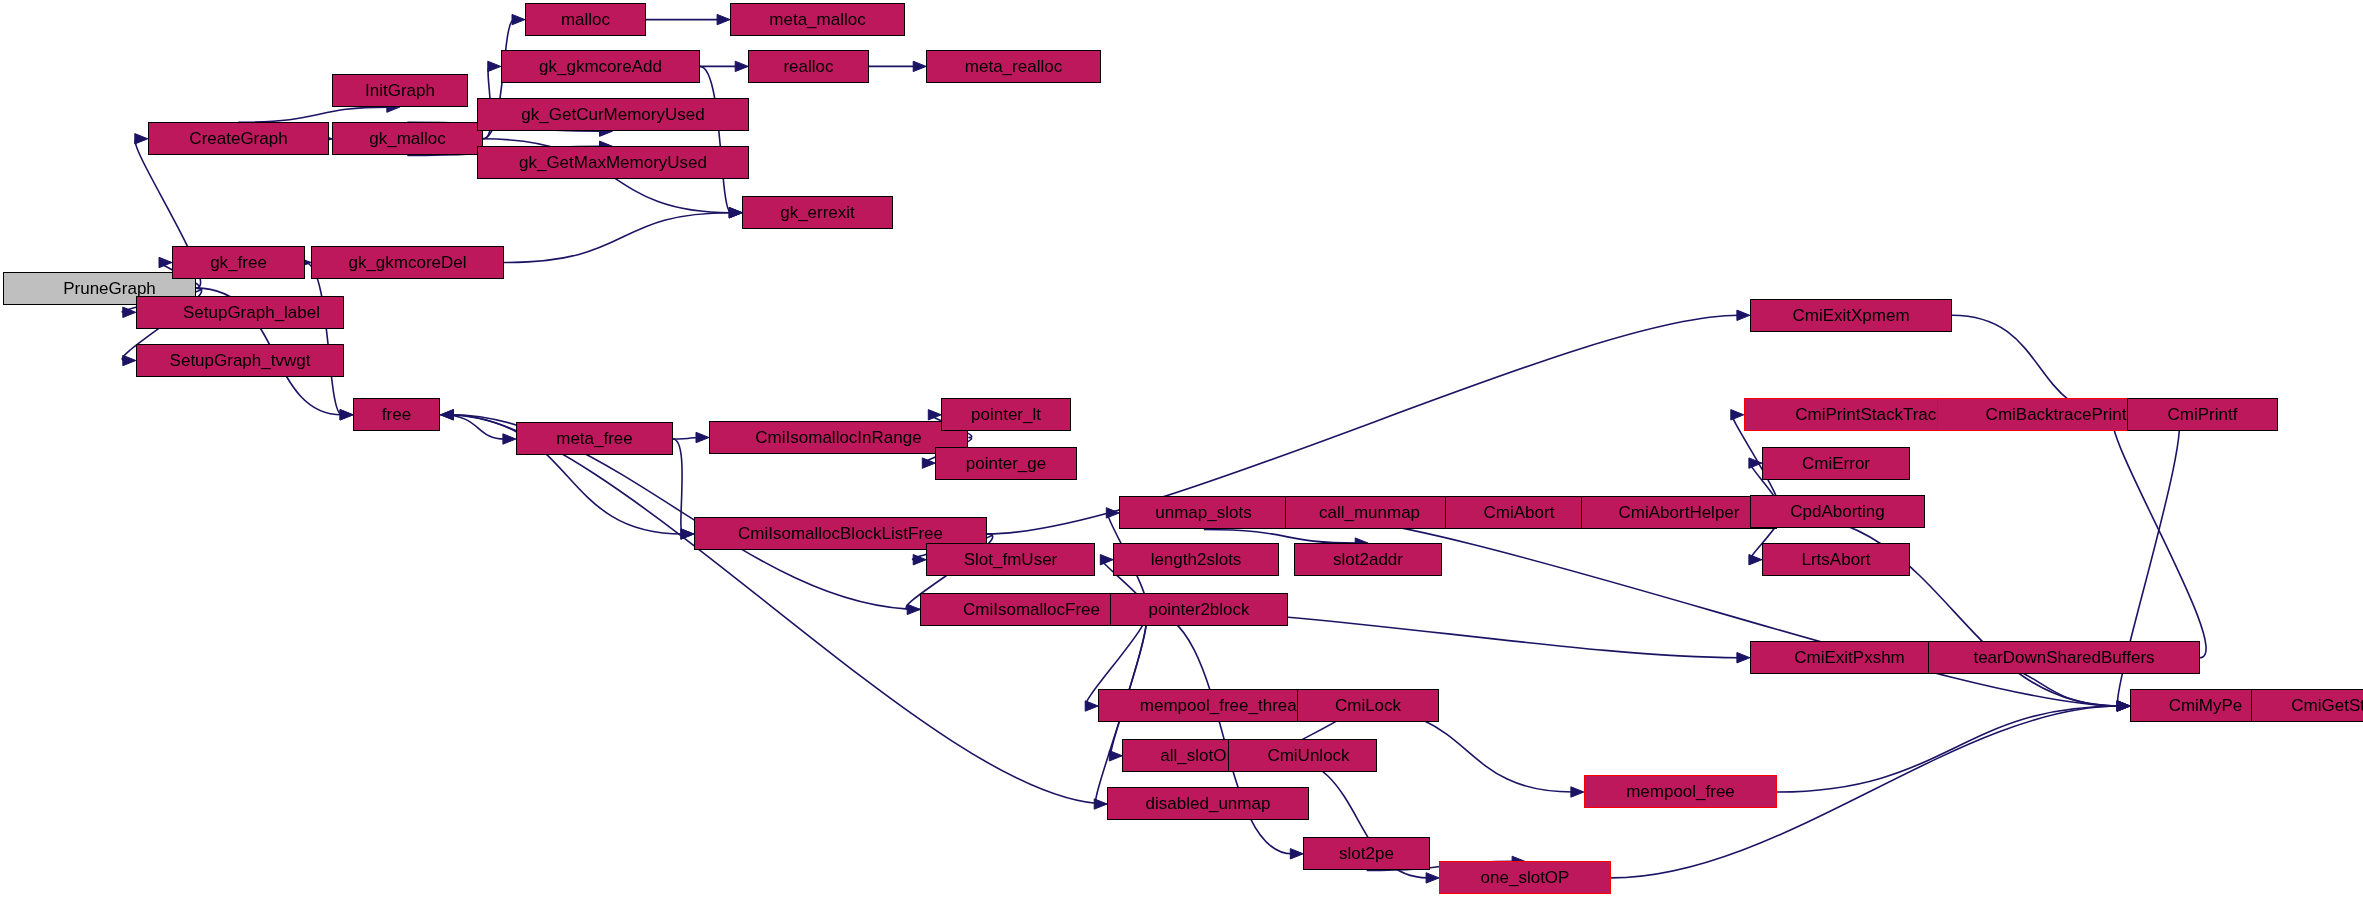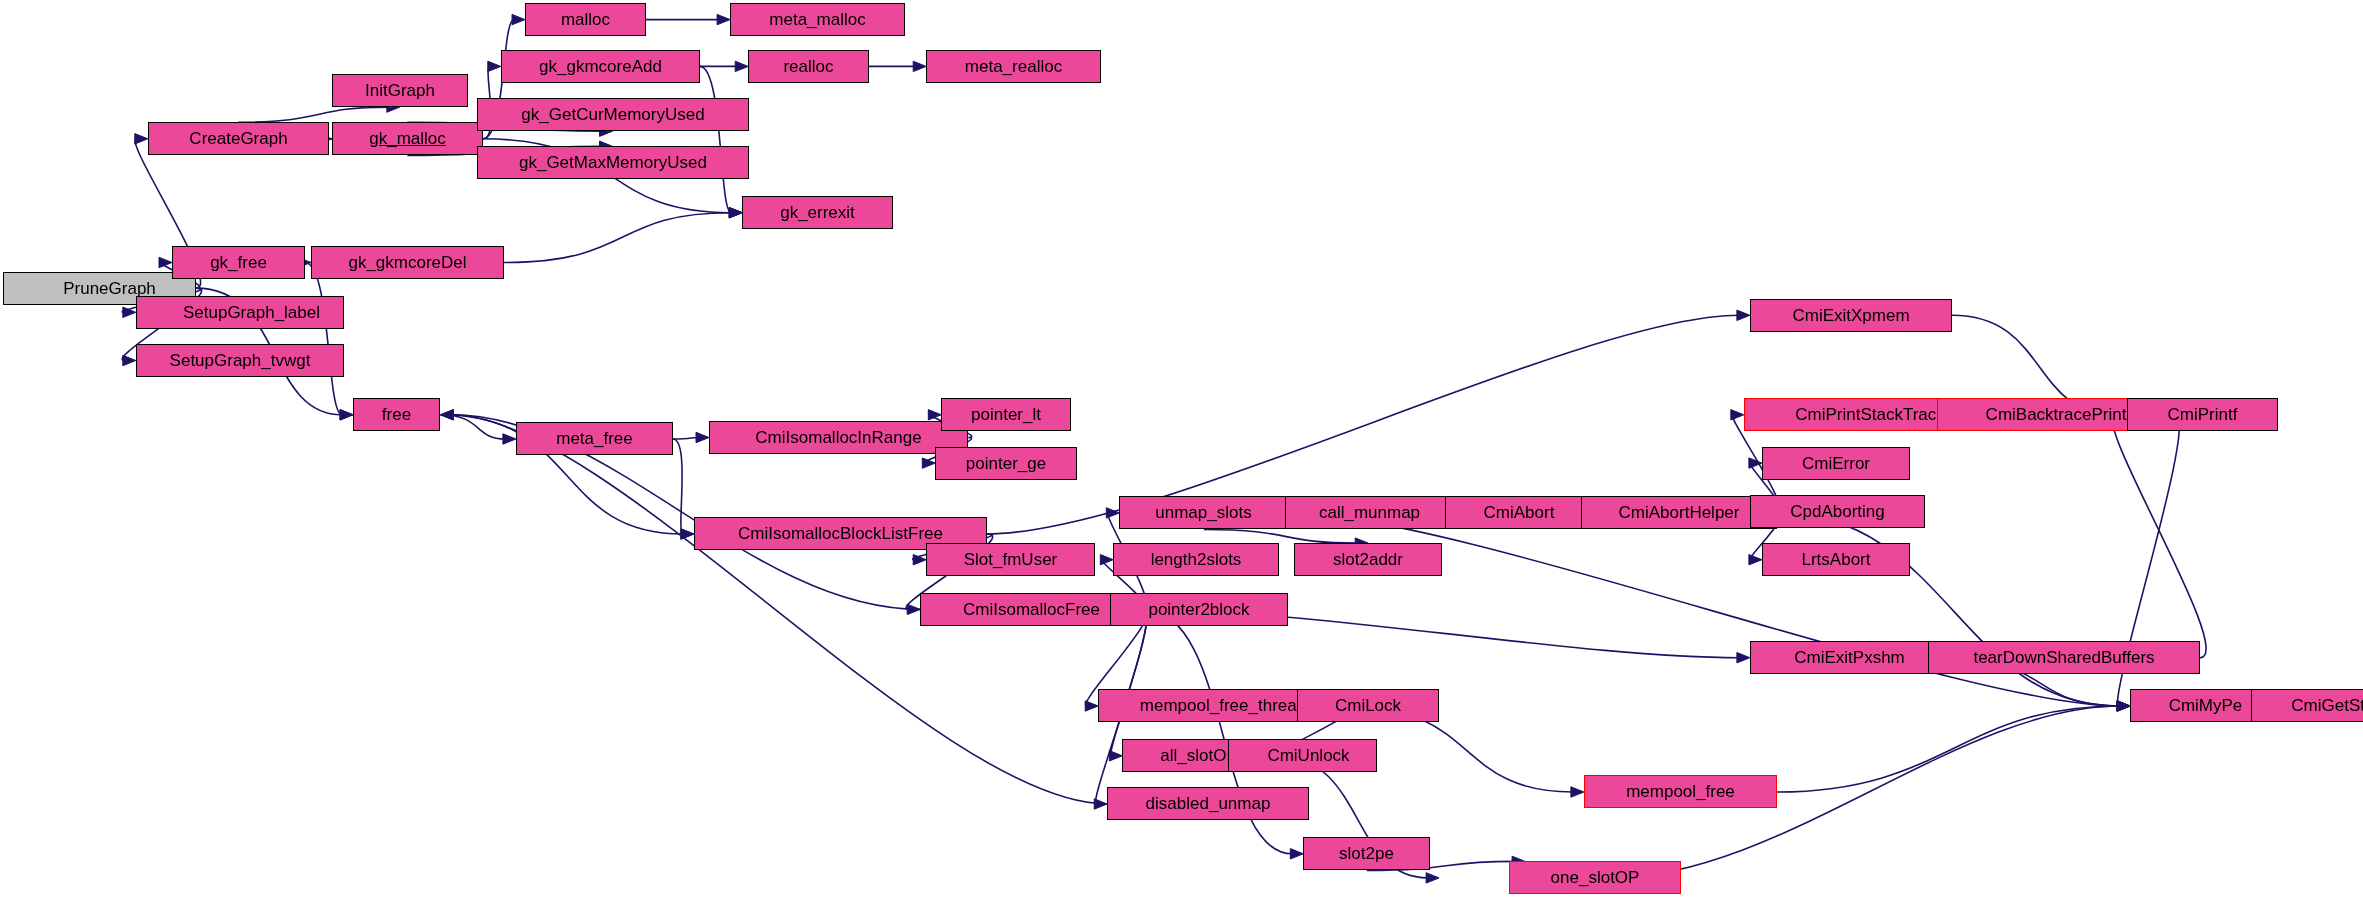--- a/index.html
+++ b/index.html
@@ -1,18 +1,18 @@
 <!DOCTYPE html>
 <html><head>
 <meta charset="utf-8">
 <style>
   html,body{margin:0;padding:0;background:#ffffff;}
   body{font-family:"Liberation Sans", sans-serif;}
   #canvas{position:relative;width:2363px;height:905px;background:#ffffff;overflow:hidden;}
-  .node{position:absolute;box-sizing:border-box;border:1px solid #000000;background:#ec4899;
+  .node{position:absolute;box-sizing:border-box;border:1px solid #000000;background:#be185d;
         display:flex;align-items:center;justify-content:center;
         font-family:"Liberation Sans", sans-serif;font-size:17px;color:#000000;
         white-space:nowrap;line-height:1;}
   .node.current{background:#bfbfbf;border-color:#000000;padding-left:20px;}
   .node.hl{border-color:#ff0000;}
   svg#edges{position:absolute;left:0;top:0;width:2363px;height:905px;pointer-events:none;}
   svg#edges path{fill:none;stroke:#1b1464;stroke-width:1.6;}
   svg#edges polygon{fill:#1b1464;stroke:#1b1464;stroke-width:1;}
 </style>
 </head>
@@ -149,21 +149,21 @@
         <polygon points="2130.0,706.0 2117.0,700.8 2117.0,711.2"></polygon>
       </g>
   </svg>
   <div id="node-layer">
       <div class="node current" style="left: 3px; top: 272px; width: 193px; height: 33px;">PruneGraph</div>
       <div class="node" style="left: 148px; top: 122px; width: 181px; height: 33px;">CreateGraph</div>
       <div class="node" style="left: 172px; top: 246px; width: 133px; height: 33px;">gk_free</div>
       <div class="node" style="left: 136px; top: 296px; width: 208px; height: 33px; padding-left: 23px;">SetupGraph_label</div>
       <div class="node" style="left: 136px; top: 344px; width: 208px; height: 33px;">SetupGraph_tvwgt</div>
       <div class="node" style="left: 332px; top: 74px; width: 136px; height: 33px;">InitGraph</div>
-      <div class="node" style="left: 332px; top: 122px; width: 151px; height: 33px; text-decoration: underline;">gk_malloc</div>
+      <div class="node" style="left: 332px; top: 122px; width: 151px; height: 33px;">gk_malloc</div>
       <div class="node" style="left: 311px; top: 246px; width: 193px; height: 33px;">gk_gkmcoreDel</div>
       <div class="node" style="left: 525px; top: 3px; width: 121px; height: 33px;">malloc</div>
       <div class="node" style="left: 501px; top: 50px; width: 199px; height: 33px;">gk_gkmcoreAdd</div>
       <div class="node" style="left: 477px; top: 98px; width: 272px; height: 33px;">gk_GetCurMemoryUsed</div>
       <div class="node" style="left: 477px; top: 146px; width: 272px; height: 33px;">gk_GetMaxMemoryUsed</div>
       <div class="node" style="left: 742px; top: 196px; width: 151px; height: 33px;">gk_errexit</div>
       <div class="node" style="left: 730px; top: 3px; width: 175px; height: 33px;">meta_malloc</div>
       <div class="node" style="left: 748px; top: 50px; width: 121px; height: 33px;">realloc</div>
       <div class="node" style="left: 926px; top: 50px; width: 175px; height: 33px;">meta_realloc</div>
       <div class="node" style="left: 353px; top: 398px; width: 87px; height: 33px;">free</div>
@@ -192,15 +192,15 @@
       <div class="node" style="left: 1928px; top: 641px; width: 272px; height: 33px;">tearDownSharedBuffers</div>
       <div class="node" style="left: 2130px; top: 689px; width: 151px; height: 33px;">CmiMyPe</div>
       <div class="node" style="left: 2251px; top: 689px; width: 178px; height: 33px;">CmiGetState</div>
       <div class="node" style="left: 1098px; top: 689px; width: 250px; height: 33px;">mempool_free_thread</div>
       <div class="node" style="left: 1122px; top: 739px; width: 154px; height: 33px;">all_slotOP</div>
       <div class="node" style="left: 1107px; top: 787px; width: 202px; height: 33px;">disabled_unmap</div>
       <div class="node" style="left: 1297px; top: 689px; width: 142px; height: 33px;">CmiLock</div>
       <div class="node" style="left: 1228px; top: 739px; width: 149px; height: 33px; padding-left: 12px;">CmiUnlock</div>
       <div class="node" style="left: 1303px; top: 837px; width: 127px; height: 33px;">slot2pe</div>
       <div class="node hl" style="left: 1584px; top: 775px; width: 193px; height: 33px;">mempool_free</div>
-      <div class="node hl" style="left: 1509px; top: 861px; width: 172px; height: 33px;">one_slotOP</div>
+      <div class="node hl" style="left: 1439px; top: 861px; width: 172px; height: 33px;">one_slotOP</div>
     </div>
 </div>
 
 </body></html>

